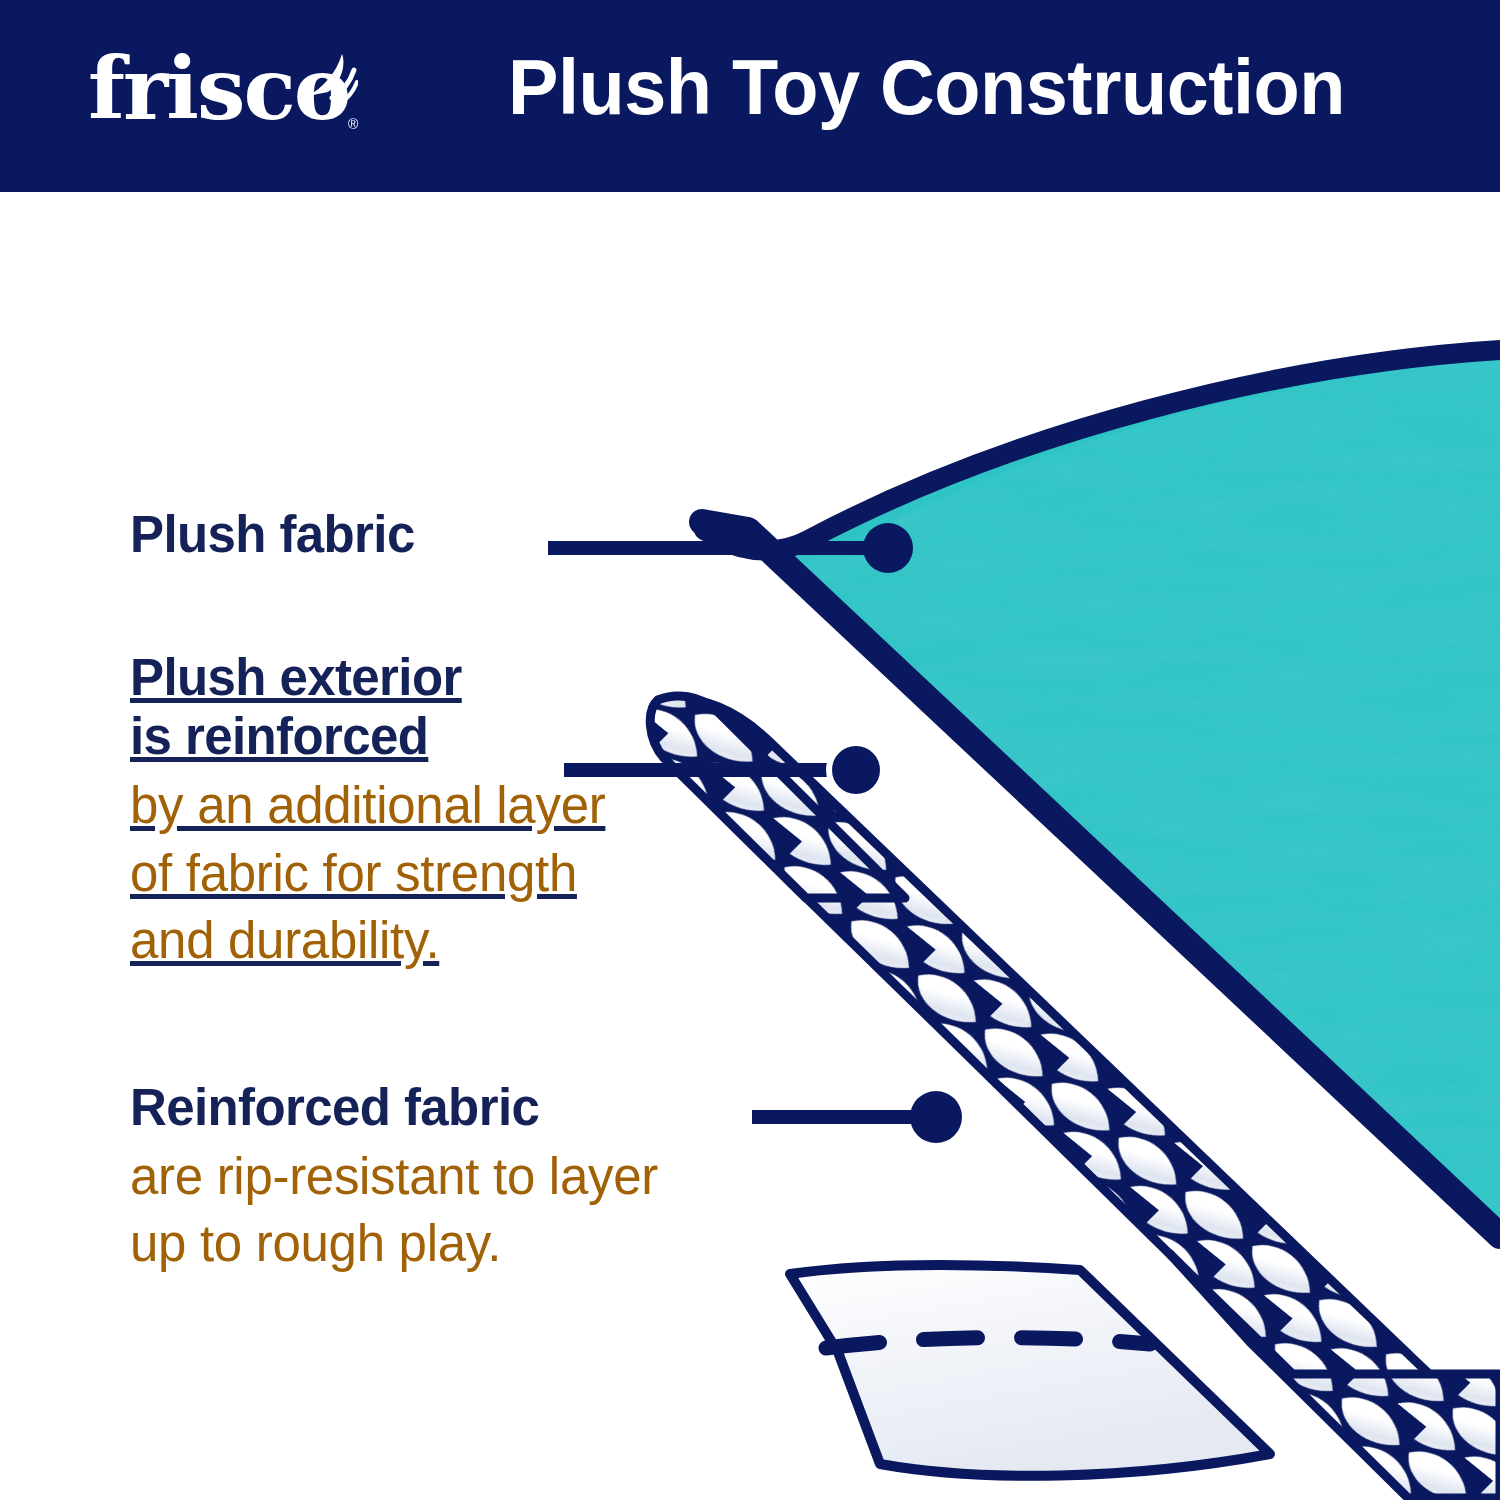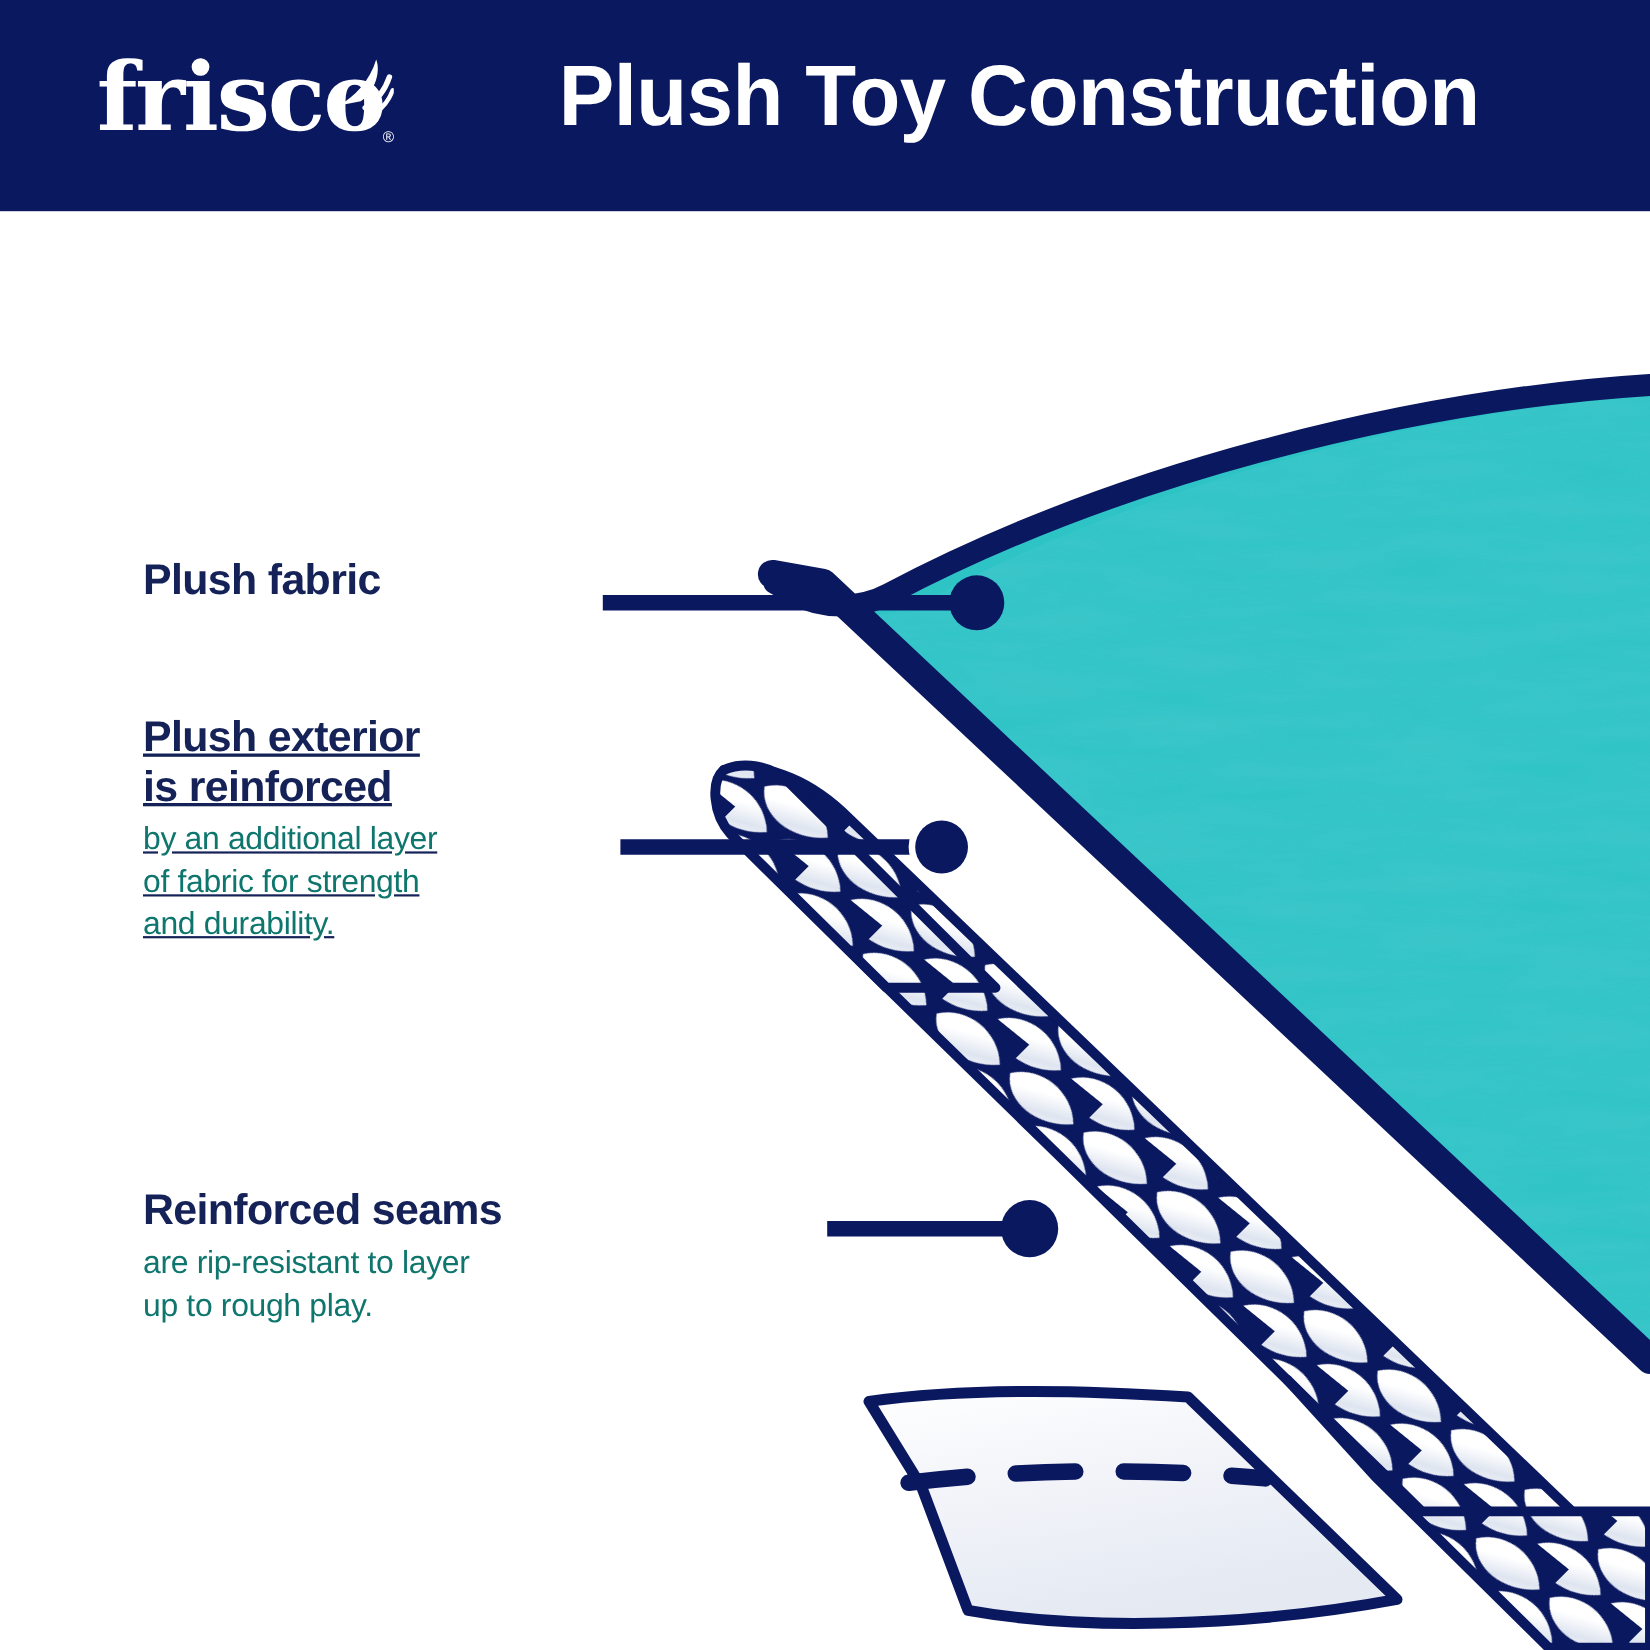--- a/index.html
+++ b/index.html
@@ -82,34 +82,34 @@
   }
 
   
   .callout {
     position: absolute;
     color: #142258;
   }
   .callout-heading {
     font-family: "Liberation Sans", sans-serif;
     font-weight: 700;
-    font-size: 39px;
+    font-size: 51px;
     line-height: 1.16;
     letter-spacing: -0.6px;
     color: #142258;
     white-space: pre-line;
     margin: 0;
   }
   .callout-body {
     font-family: "Liberation Sans", sans-serif;
     font-weight: 400;
-    font-size: 29px;
+    font-size: 51px;
     line-height: 1.32;
     letter-spacing: -0.3px;
-    color: #0f766e;
+    color: #a16207;
     white-space: pre-line;
     margin: 6px 0 0 0;
   }
 
   #callout-plush-fabric      { left: 130px; top: 505px;  width: 470px; }
   #callout-plush-exterior    { left: 130px; top: 648px;  width: 600px; text-decoration: underline; }
   #callout-reinforced-seams  { left: 130px; top: 1078px; width: 680px; }
 </style>
 </head>
 <body>
@@ -282,16 +282,16 @@
 
 <div id="callout-plush-exterior" class="callout">
   <p class="callout-heading">Plush exterior
 is reinforced</p>
   <p class="callout-body">by an additional layer
 of fabric for strength
 and durability.</p>
 </div>
 
 <div id="callout-reinforced-seams" class="callout">
-  <p class="callout-heading">Reinforced seams</p>
+  <p class="callout-heading">Reinforced fabric</p>
   <p class="callout-body">are rip-resistant to layer
 up to rough play.</p>
 </div>
 
 </body></html>

